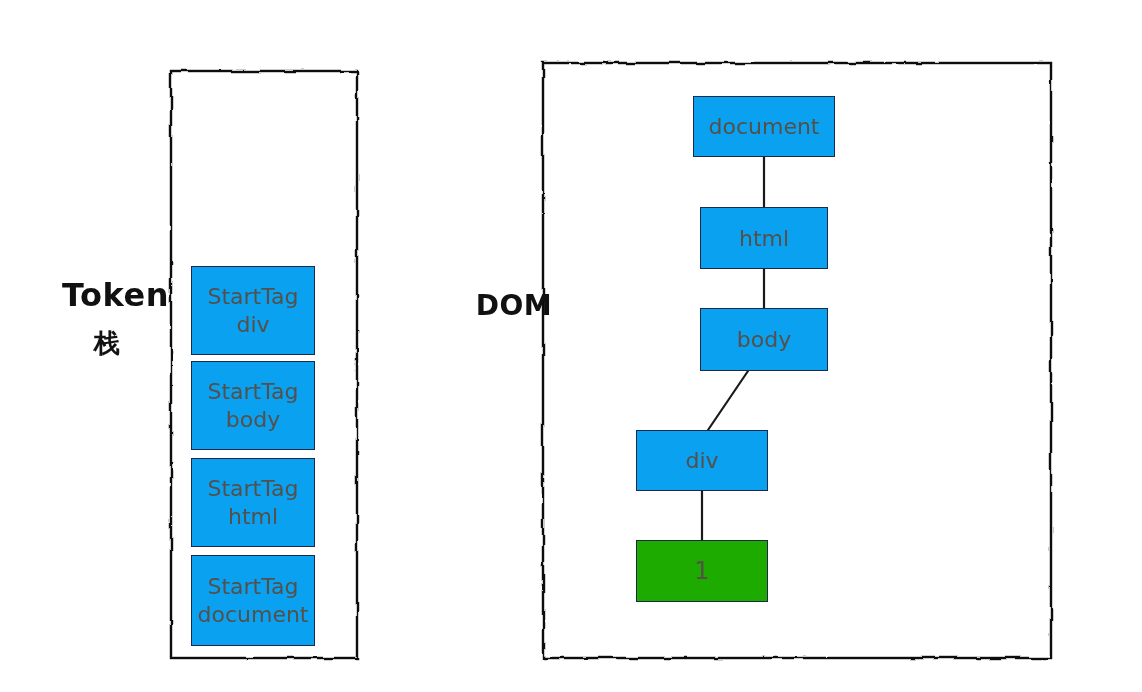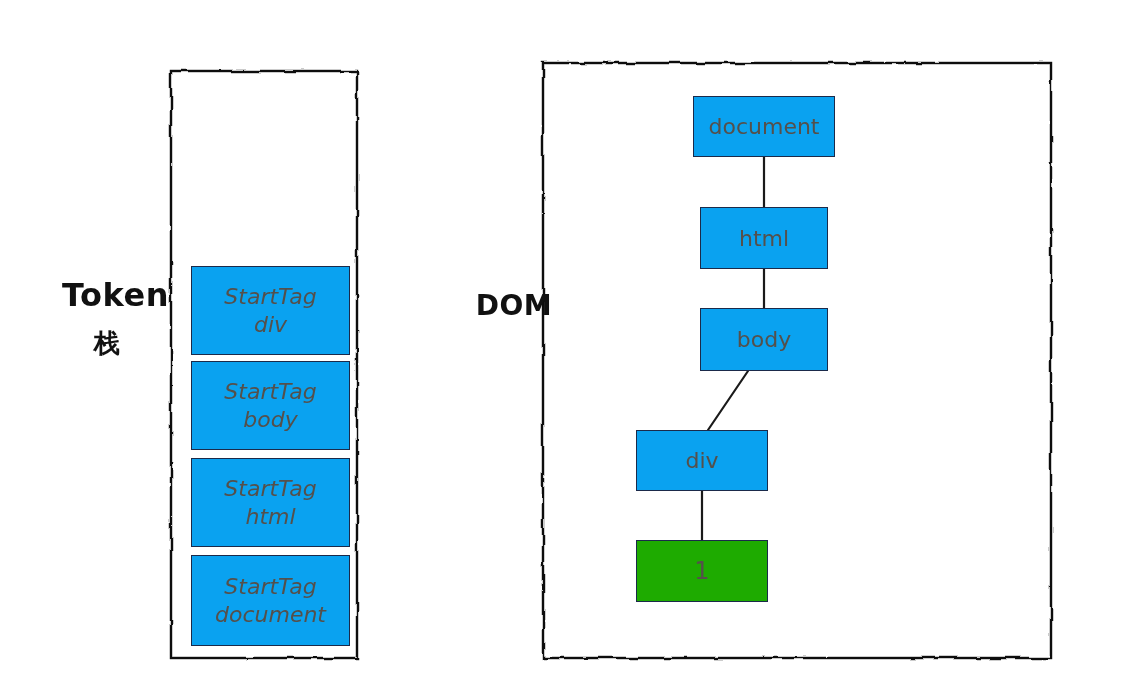--- a/index.html
+++ b/index.html
@@ -36,31 +36,30 @@
     font-weight: 700;
     z-index: 2;
     letter-spacing: 0.5px;
   }
   .label-token-title { left: 62px; top: 276px; width: 100px; font-size: 32px; }
   .label-token-sub   { left: 62px; top: 326px; width: 90px;  font-size: 26px; font-weight: 600; }
   .label-dom         { left: 464px; top: 289px; width: 100px; font-size: 28px; }
   .stack-item {
     position: absolute;
     left: 191px;
-    width: 159px;
+    width: 124px;
     height: 89px;
     border: 1.6px solid #1b2a4a;
     box-sizing: border-box;
     display: flex;
     flex-direction: column;
     align-items: center;
     justify-content: center;
     gap: 6px;
     z-index: 2;
-    font-style: italic;
   }
   .stack-item .line {
     font-size: 22px;
     line-height: 1;
     color: #55504b;
   }
   .dom-node {
     position: absolute;
     border: 1.6px solid #1b2a4a;
     box-sizing: border-box;

